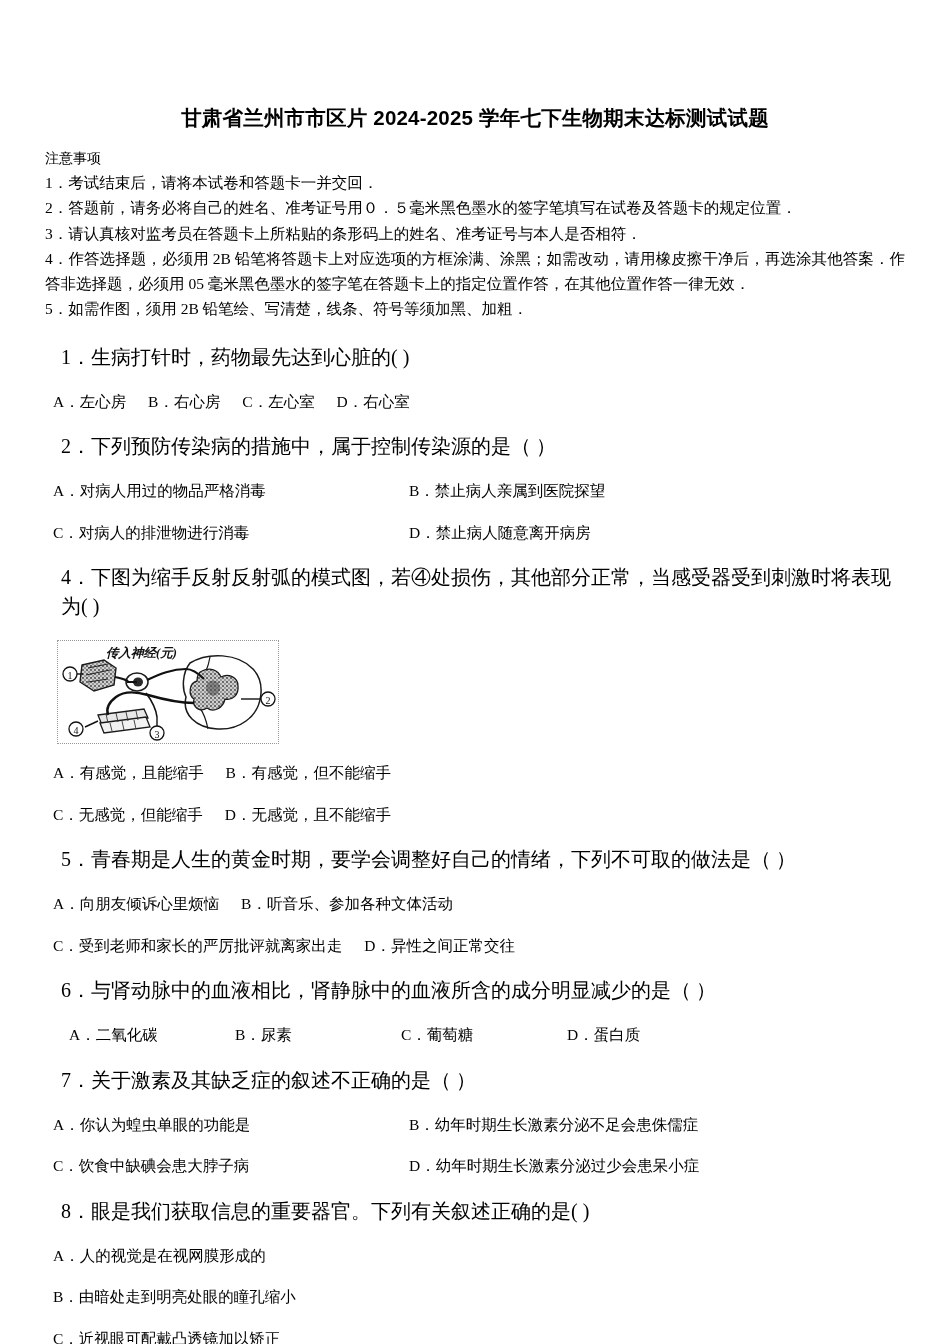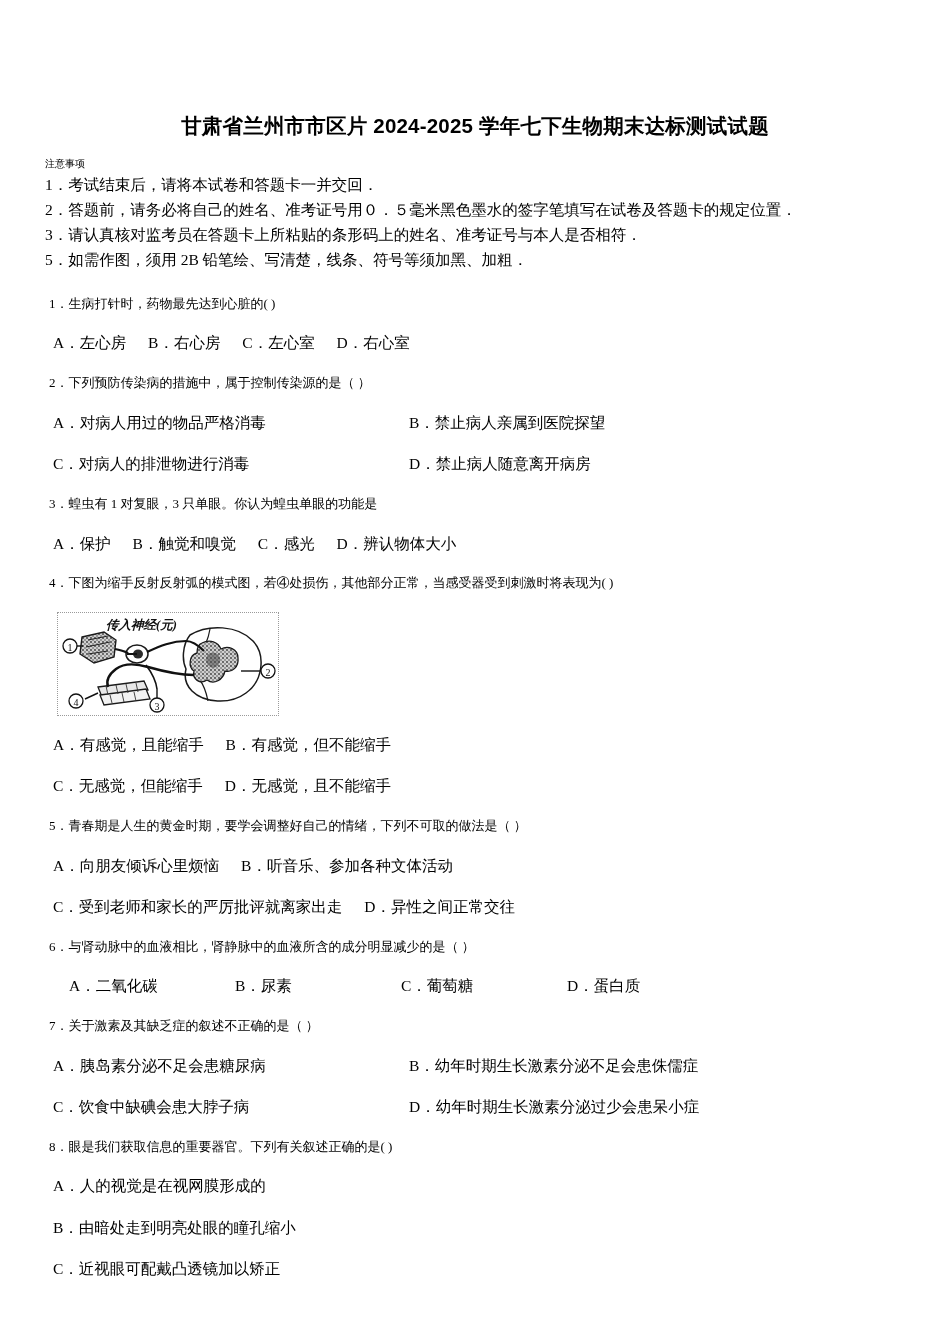--- a/index.html
+++ b/index.html
@@ -12,64 +12,64 @@
     height: 1344px;
     font-family: "Liberation Serif", "DejaVu Serif", serif;
     color: #000000;
     -webkit-font-smoothing: none;
   }
   .page {
     position: relative;
     width: 950px;
     height: 1344px;
     box-sizing: border-box;
-    padding: 8px 45px;
+    padding: 0 45px;
     overflow: hidden;
   }
 
   
   .doc-title {
     margin: 0;
     padding-top: 105px;
     text-align: center;
     font-family: "Liberation Sans", "DejaVu Sans", sans-serif;
     font-weight: bold;
     font-size: 20.5px;
     letter-spacing: 0.2px;
     line-height: 1.3;
   }
 
   
   .notice {
     margin-top: 16px;
   }
   .notice-heading {
-    font-size: 10px;
+    font-size: 14px;
     line-height: 1.55;
     margin: 0 0 1px 0;
   }
   .notice-item {
     font-size: 15.5px;
     line-height: 1.62;
     margin: 0;
     text-align: justify;
     text-justify: inter-character;
   }
 
   
   .questions {
     margin-top: 22px;
   }
   .q-block {
     margin-bottom: 0;
   }
   .q-stem {
-    font-size: 13px;
+    font-size: 20px;
     line-height: 1.45;
-    margin: 0 0 19px 4px;
+    margin: 0 0 19px 16px;
   }
   .opt-row {
     font-size: 15.5px;
     line-height: 1.45;
     margin: 0 0 19px 0;
     padding-left: 8px;
   }
   .opt-row.cols2 {
     display: flex;
     gap: 16px;
@@ -114,20 +114,21 @@
 
 <div class="page">
 
   <h1 class="doc-title">甘肃省兰州市市区片 2024-2025 学年七下生物期末达标测试试题</h1>
 
   <div class="notice">
     <div class="notice-heading">注意事项</div>
     <p class="notice-item">1．考试结束后，请将本试卷和答题卡一并交回．</p>
     <p class="notice-item">2．答题前，请务必将自己的姓名、准考证号用０．５毫米黑色墨水的签字笔填写在试卷及答题卡的规定位置．</p>
     <p class="notice-item">3．请认真核对监考员在答题卡上所粘贴的条形码上的姓名、准考证号与本人是否相符．</p>
+    <p class="notice-item">4．作答选择题，必须用 2B 铅笔将答题卡上对应选项的方框涂满、涂黑；如需改动，请用橡皮擦干净后，再选涂其他答案．作答非选择题，必须用 05 毫米黑色墨水的签字笔在答题卡上的指定位置作答，在其他位置作答一律无效．</p>
     <p class="notice-item">5．如需作图，须用 2B 铅笔绘、写清楚，线条、符号等须加黑、加粗．</p>
   </div>
 
   <div class="questions">
 
     <div class="q-block">
       <p class="q-stem">1．生病打针时，药物最先达到心脏的(  )</p>
       <div class="opt-row inline">
         <span class="opt">A．左心房</span>
         <span class="opt">B．右心房</span>
@@ -141,29 +142,20 @@
       <div class="opt-row cols2">
         <span class="opt">A．对病人用过的物品严格消毒</span>
         <span class="opt">B．禁止病人亲属到医院探望</span>
       </div>
       <div class="opt-row cols2">
         <span class="opt">C．对病人的排泄物进行消毒</span>
         <span class="opt">D．禁止病人随意离开病房</span>
       </div>
     </div>
 
-    <div class="q-block">
-      <p class="q-stem">3．蝗虫有 1 对复眼，3 只单眼。你认为蝗虫单眼的功能是</p>
-      <div class="opt-row inline">
-        <span class="opt">A．保护</span>
-        <span class="opt">B．触觉和嗅觉</span>
-        <span class="opt">C．感光</span>
-        <span class="opt">D．辨认物体大小</span>
-      </div>
-    </div>
 
     <div class="q-block">
       <p class="q-stem">4．下图为缩手反射反射弧的模式图，若④处损伤，其他部分正常，当感受器受到刺激时将表现为(  )</p>
 
       <div class="figure-wrap">
         <div class="figure-box">
           <svg width="220" height="102" viewBox="0 0 220 102" xmlns="http://www.w3.org/2000/svg">
             <defs>
               <pattern id="stipple" width="4" height="4" patternUnits="userSpaceOnUse">
                 <rect width="4" height="4" fill="#cfcfcf"></rect>
@@ -269,21 +261,21 @@
         <span class="opt">A．二氧化碳</span>
         <span class="opt">B．尿素</span>
         <span class="opt">C．葡萄糖</span>
         <span class="opt">D．蛋白质</span>
       </div>
     </div>
 
     <div class="q-block">
       <p class="q-stem">7．关于激素及其缺乏症的叙述不正确的是（      ）</p>
       <div class="opt-row cols2">
-        <span class="opt">A．胰岛素分泌不足会患糖尿病</span>
+        <span class="opt">A．你认为蝗虫单眼的功能是</span>
         <span class="opt">B．幼年时期生长激素分泌不足会患侏儒症</span>
       </div>
       <div class="opt-row cols2">
         <span class="opt">C．饮食中缺碘会患大脖子病</span>
         <span class="opt">D．幼年时期生长激素分泌过少会患呆小症</span>
       </div>
     </div>
 
     <div class="q-block">
       <p class="q-stem">8．眼是我们获取信息的重要器官。下列有关叙述正确的是(  )</p>

